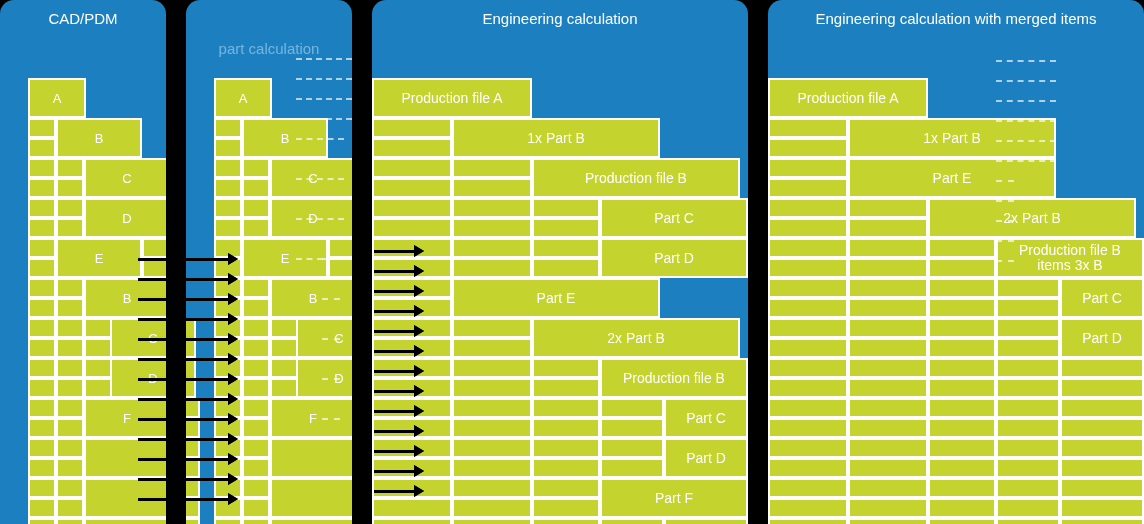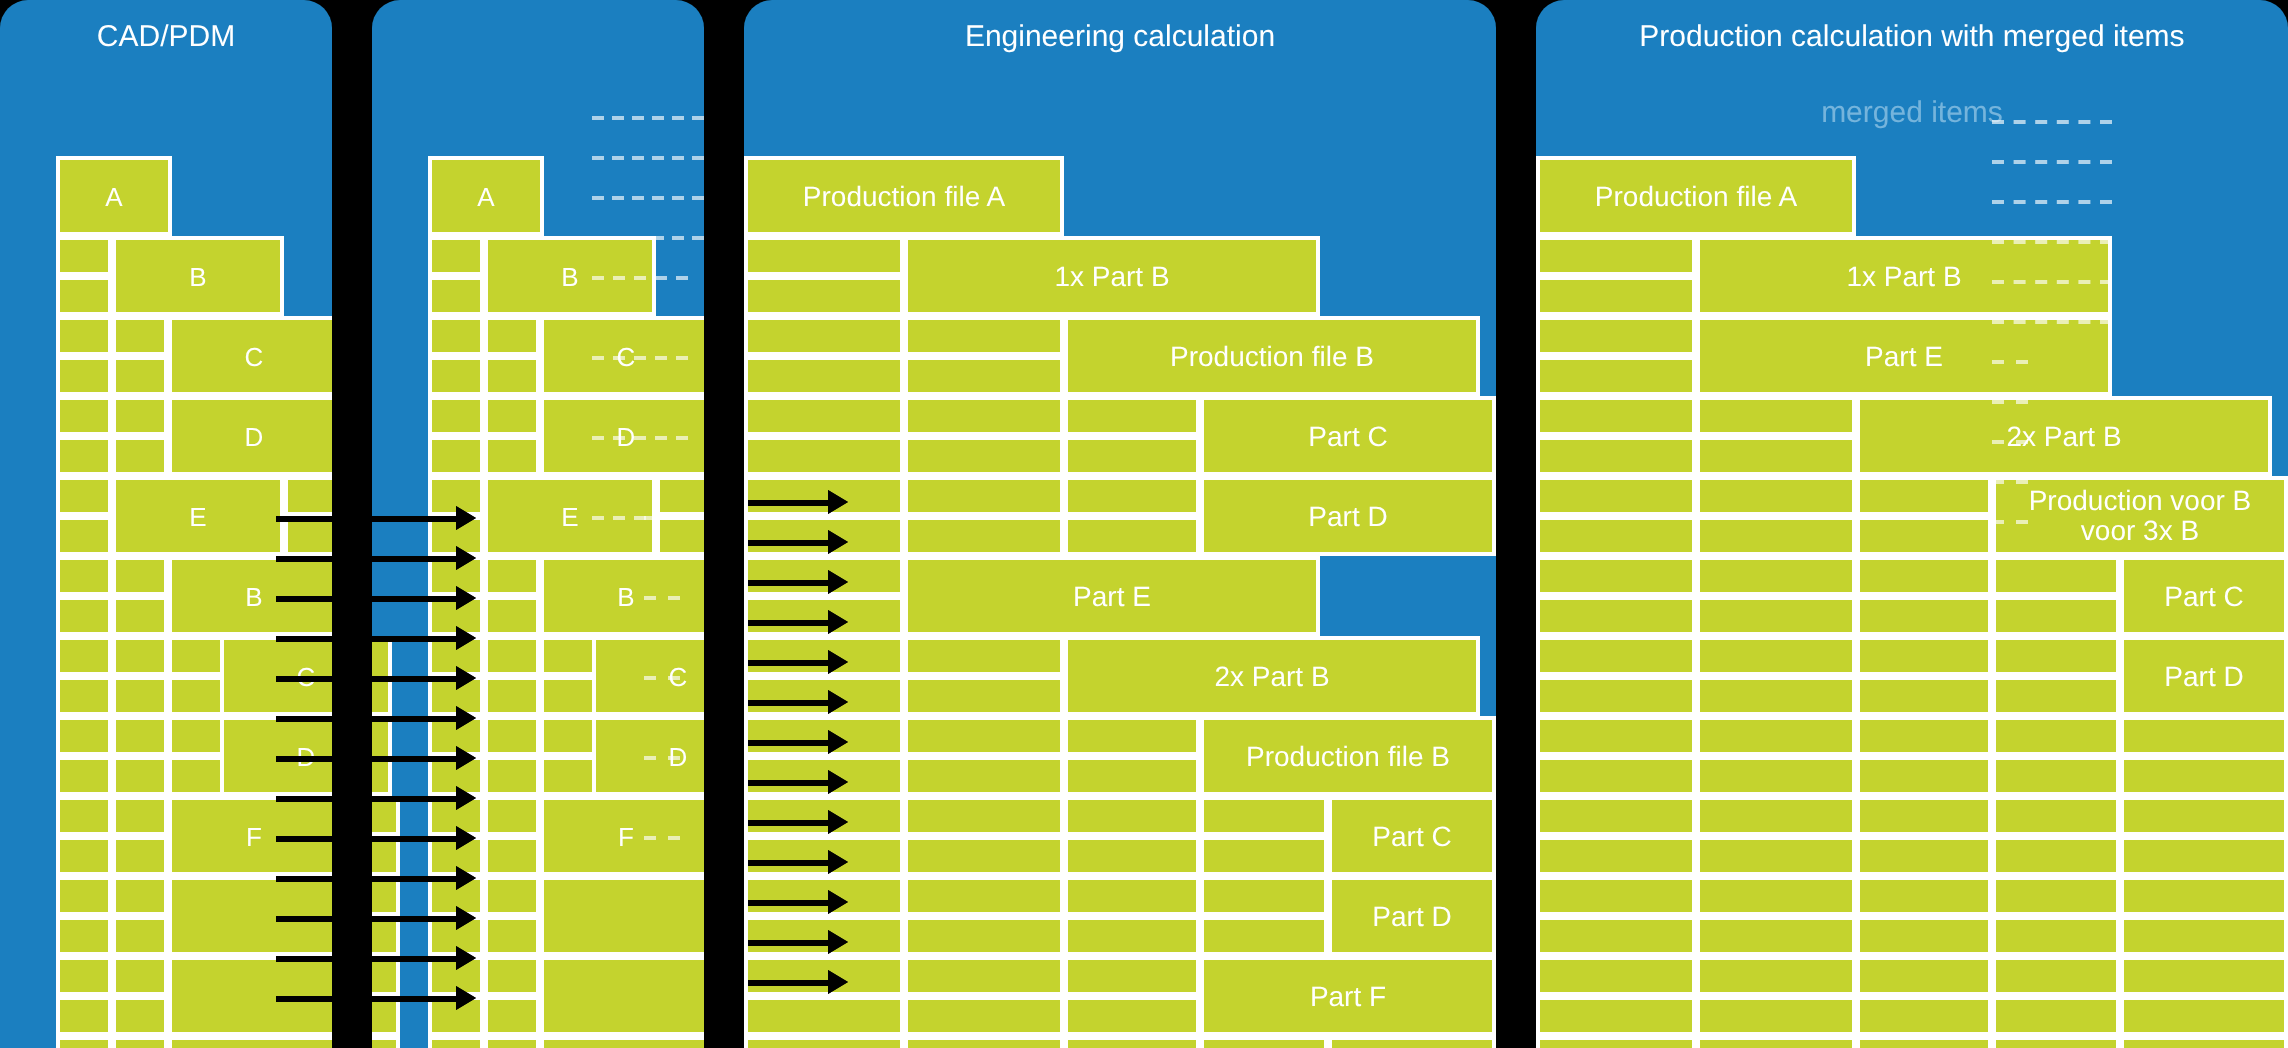--- a/index.html
+++ b/index.html
@@ -36,29 +36,29 @@
 </head>
 <body>
 
 <div class="stage">
 
   <div class="panel" id="p1" style="left:0px;width:166px;height:524px;">
     <div class="panel-title">CAD/PDM</div>
   </div>
 
   <div class="panel" id="p2" style="left:186px;width:166px;height:524px;">
+    <div class="ghost" style="top:38px;">part calculation</div>
   </div>
 
   <div class="panel" id="p3" style="left:372px;width:376px;height:524px;">
     <div class="panel-title">Engineering calculation</div>
   </div>
 
   <div class="panel" id="p4" style="left:768px;width:376px;height:524px;">
-    <div class="panel-title">Production calculation with merged items</div>
-    <div class="ghost" style="top:46px;">merged items</div>
+    <div class="panel-title">Engineering calculation with merged items</div>
   </div>
 
   <div id="nodes-p1">
       <div class="node" style="left: 28px; top: 78px; width: 58px; height: 40px;">
         <span>A</span>
       </div>
       <div class="node blank" style="left: 28px; top: 118px; width: 28px; height: 20px;"></div>
       <div class="node blank" style="left: 28px; top: 138px; width: 28px; height: 20px;"></div>
       <div class="node" style="left: 56px; top: 118px; width: 86px; height: 40px;">
         <span>B</span>
@@ -333,21 +333,21 @@
       <div class="node big" style="left: 928px; top: 198px; width: 208px; height: 40px;">
         <span>2x Part B</span>
       </div>
       <div class="node blank" style="left: 768px; top: 238px; width: 80px; height: 20px;"></div>
       <div class="node blank" style="left: 768px; top: 258px; width: 80px; height: 20px;"></div>
       <div class="node blank" style="left: 848px; top: 238px; width: 80px; height: 20px;"></div>
       <div class="node blank" style="left: 848px; top: 258px; width: 80px; height: 20px;"></div>
       <div class="node blank" style="left: 928px; top: 238px; width: 68px; height: 20px;"></div>
       <div class="node blank" style="left: 928px; top: 258px; width: 68px; height: 20px;"></div>
       <div class="node big" style="left: 996px; top: 238px; width: 148px; height: 40px;">
-        <span>Production voor B voor 3x B</span>
+        <span>Production file B items 3x B</span>
       </div>
       <div class="node blank" style="left: 768px; top: 278px; width: 80px; height: 20px;"></div>
       <div class="node blank" style="left: 768px; top: 298px; width: 80px; height: 20px;"></div>
       <div class="node blank" style="left: 848px; top: 278px; width: 80px; height: 20px;"></div>
       <div class="node blank" style="left: 848px; top: 298px; width: 80px; height: 20px;"></div>
       <div class="node blank" style="left: 928px; top: 278px; width: 68px; height: 20px;"></div>
       <div class="node blank" style="left: 928px; top: 298px; width: 68px; height: 20px;"></div>
       <div class="node blank" style="left: 996px; top: 278px; width: 64px; height: 20px;"></div>
       <div class="node blank" style="left: 996px; top: 298px; width: 64px; height: 20px;"></div>
       <div class="node big" style="left: 1060px; top: 278px; width: 84px; height: 40px;">

